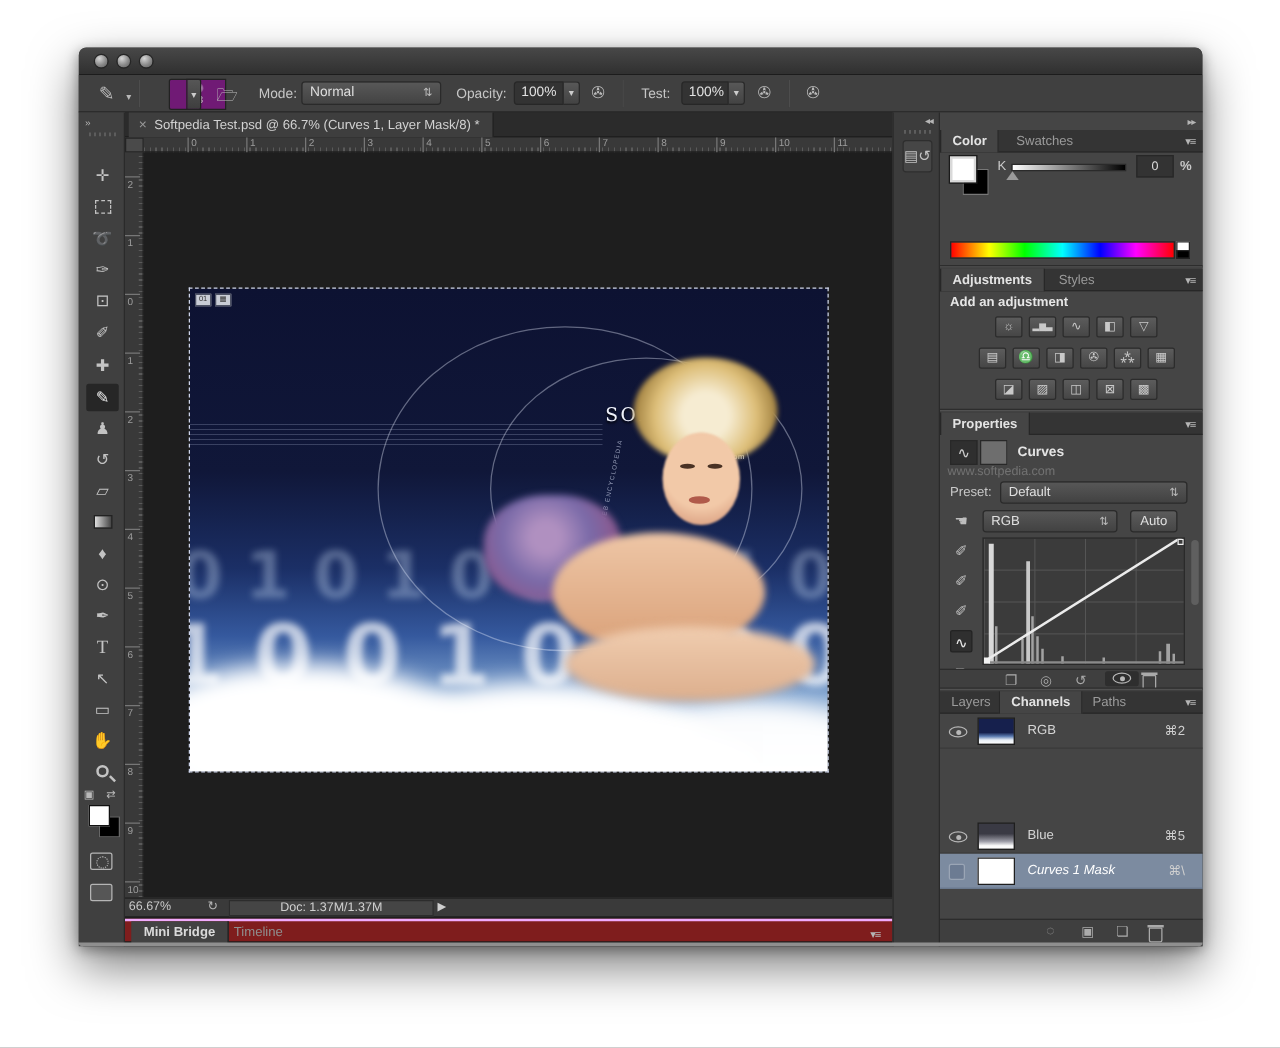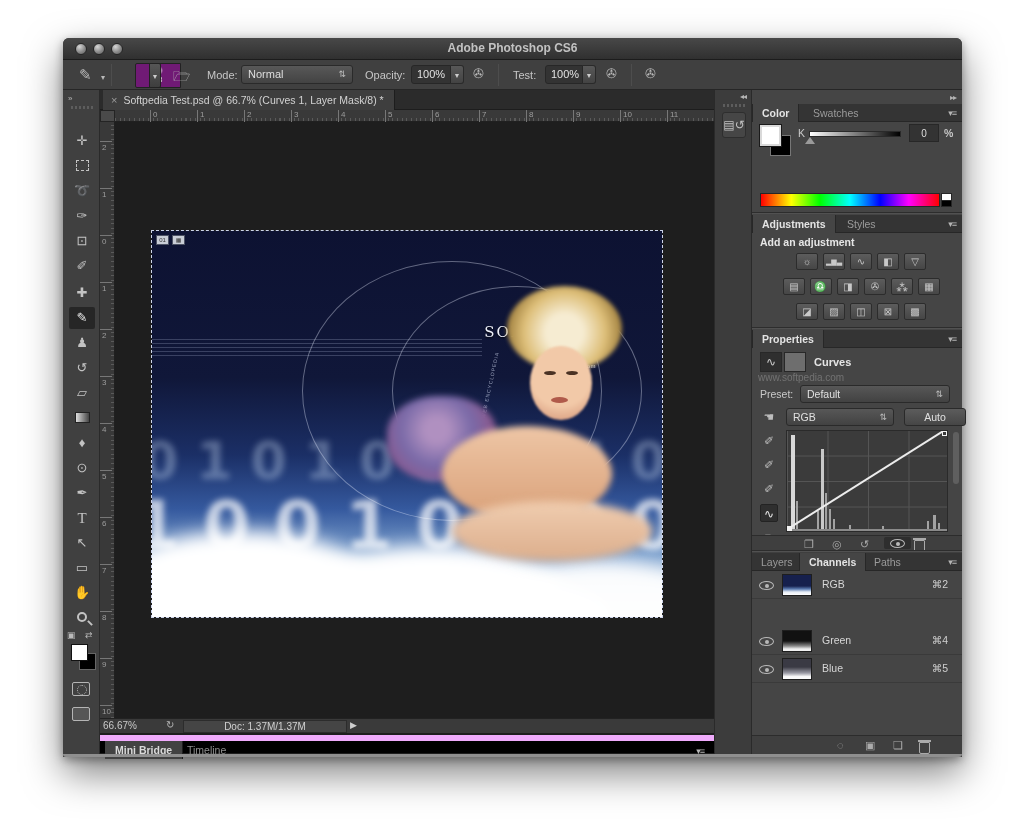--- a/index.html
+++ b/index.html
@@ -81,21 +81,21 @@
   #eyes span{position:absolute;top:4px;width:13px;height:7px;background:radial-gradient(circle at 50% 50%,#2a1d14 35%,#e8ded2 36%,#e8ded2 70%,#5b4536 71%);border-radius:50%;}
   #arturl{position:absolute;right:66px;top:132px;font-size:6px;color:#dfe7f6;letter-spacing:.5px;}
   #vlabel{position:absolute;right:168px;top:120px;font-size:5px;color:rgba(215,222,245,.65);transform:rotate(-78deg);transform-origin:right top;letter-spacing:1px;}
   .miniw{position:absolute;top:4px;width:13px;height:10px;background:#c9cdd6;border:1px solid #4d5264;
     font-size:6px;color:#333;text-align:center;line-height:9px;}
   
   #statusbar{position:absolute;left:0;top:628px;width:100%;height:15px;background:#3a3a3a;border-top:1px solid #222;
     color:#c9c9c9;font-size:10px;}
   #docbox{position:absolute;left:83px;top:1px;width:164px;height:13px;background:#454545;border:1px solid #2c2c2c;
     text-align:center;line-height:12px;color:#d0d0d0;}
-  #minibar{position:absolute;left:0;top:645px;width:100%;height:18px;background:#000000;border-top:6px solid #f0abfc;}
+  #minibar{position:absolute;left:0;top:645px;width:100%;height:18px;background:#7f1d1d;border-top:2px solid #f0abfc;}
   .btab{position:absolute;top:0;height:18px;font-size:10.5px;line-height:18px;padding:0 10px;color:#8f8f8f;}
   .btab.on{background:#424242;color:#dadada;font-weight:bold;border-right:1px solid #1d1d1d;}
   .pmenu{color:#b5b5b5;font-size:9px;letter-spacing:-1px;}
   
   #midstrip{position:absolute;left:651px;top:52px;width:38px;height:667px;background:#3c3c3c;
     border-left:1px solid #2a2a2a;border-right:1px solid #2a2a2a;}
   #histbtn{position:absolute;left:7px;top:22px;width:24px;height:26px;background:#464646;border:1px solid #2e2e2e;
     border-radius:3px;color:#c2c2c2;font-size:12px;text-align:center;line-height:24px;}
   .grip{position:absolute;left:8px;width:22px;height:3px;
     background:repeating-linear-gradient(90deg,#5d5d5d 0 2px,transparent 2px 4px);}
@@ -122,21 +122,21 @@
   .aicon{position:absolute;width:22px;height:17px;background:linear-gradient(#5c5c5c,#464646);border:1px solid #2c2c2c;
     border-radius:2px;color:#c9c9c9;font-size:10px;text-align:center;line-height:16px;overflow:hidden;}
   
   .prophead-ic{position:absolute;width:22px;height:20px;background:#3a3a3a;border:1px solid #282828;color:#ccc;
     font-size:12px;text-align:center;line-height:19px;}
   #prop-title{position:absolute;left:62px;top:266px;font-size:11px;font-weight:bold;color:#e4e4e4;}
   .wm{position:absolute;color:#b9b9b9;opacity:.38;font-family:"DejaVu Serif",serif;pointer-events:none;z-index:5;}
   .plabel{font-size:10.5px;color:#c9c9c9;}
   .pdd{position:absolute;height:18px;background:linear-gradient(#575757,#424242);border:1px solid #2a2a2a;border-radius:3px;
     color:#e0e0e0;font-size:10.5px;line-height:16px;padding:0 6px;}
-  #autobtn{position:absolute;left:152px;top:318px;width:62px;height:18px;background:linear-gradient(#5c5c5c,#464646);
+  #autobtn{position:absolute;left:152px;top:318px;width:38px;height:18px;background:linear-gradient(#5c5c5c,#464646);
     border:1px solid #2a2a2a;border-radius:3px;color:#e0e0e0;font-size:10.5px;text-align:center;line-height:16px;}
   .sideic{position:absolute;left:8px;width:18px;height:18px;color:#bdbdbd;font-size:12px;text-align:center;line-height:18px;}
   .sideic.selbox{background:#2f2f2f;border:1px solid #232323;border-radius:2px;color:#e5e5e5;}
   #curvegraph{position:absolute;left:34px;top:340px;width:162px;height:102px;background:#3b3b3b;border:1px solid #2a2a2a;
     background-image:linear-gradient(90deg,#555 1px,transparent 1px),linear-gradient(0deg,#555 1px,transparent 1px);
     background-size:40.5px 25.5px;overflow:hidden;}
   .hbar{position:absolute;bottom:0;background:#a2a2a2;}
   #cline{position:absolute;left:1px;bottom:1px;width:191px;height:2px;background:#ececec;transform:rotate(-32.2deg);transform-origin:0 100%;}
   .cpt{position:absolute;width:5px;height:5px;background:#f2f2f2;}
   .cpt.hollow{background:#3b3b3b;border:1px solid #f2f2f2;}
@@ -161,21 +161,20 @@
 </style>
 </head>
 <body>
 
 <div id="win">
 
   <div id="titlebar">
     <span class="tl" style="left:12px"></span>
     <span class="tl" style="left:30px"></span>
     <span class="tl" style="left:48px"></span>
-    <div id="title">Adobe Photoshop CS6</div>
   </div>
 
   <div id="optbar">
     <span class="obicon" style="left:16px;font-size:15px">✎</span>
     <span class="chev" style="left:38px;top:13px">▾</span>
     <span class="odiv" style="left:48px"></span>
     <div id="brushpreset">
       <span class="dot"></span>
       <span>13</span>
     </div>
@@ -442,32 +441,32 @@
       <span class="ptab on" style="left:47px">Channels</span>
       <span class="ptab" style="left:113px">Paths</span>
       <span class="pmenu pmenu-r">▾≡</span>
     </div>
     <div class="chrow" style="top:481px">
       <span class="eye"></span>
       <span class="thumb" style="background:linear-gradient(180deg,#16204d 55%,#5a7ab0 70%,#e8eef6 85%,#fff)"></span>
       <span class="chname">RGB</span>
       <span class="chkey">⌘2</span>
     </div>
-    <div class="chrow" style="top:537px">
-      <span class="eye"></span>
-      <span class="thumb" style="background:linear-gradient(180deg,#111 50%,#888 75%,#f0f0f0 90%)"></span>
-      <span class="chname">Green</span>
-      <span class="chkey">⌘4</span>
-    </div>
     <div class="chrow" style="top:565px">
       <span class="eye"></span>
       <span class="thumb" style="background:linear-gradient(180deg,#3a3a44 40%,#9a9aa4 70%,#fafafa 88%)"></span>
       <span class="chname">Blue</span>
       <span class="chkey">⌘5</span>
     </div>
+    <div class="chrow sel" style="top:593px">
+      <span class="chbox"></span>
+      <span class="thumb" style="background:#fff"></span>
+      <span class="chname" style="font-style:italic">Curves 1 Mask</span>
+      <span class="chkey">⌘\</span>
+    </div>
     <div class="chanbot">
       <span class="pbic" style="left:85px;top:3px">◌</span>
       <span class="pbic" style="left:113px;top:3px">▣</span>
       <span class="pbic" style="left:141px;top:3px">❏</span>
       <span class="trash" style="left:167px;top:6px"></span>
     </div>
   </div>
 
   <div id="winbottom"></div>
 </div>

